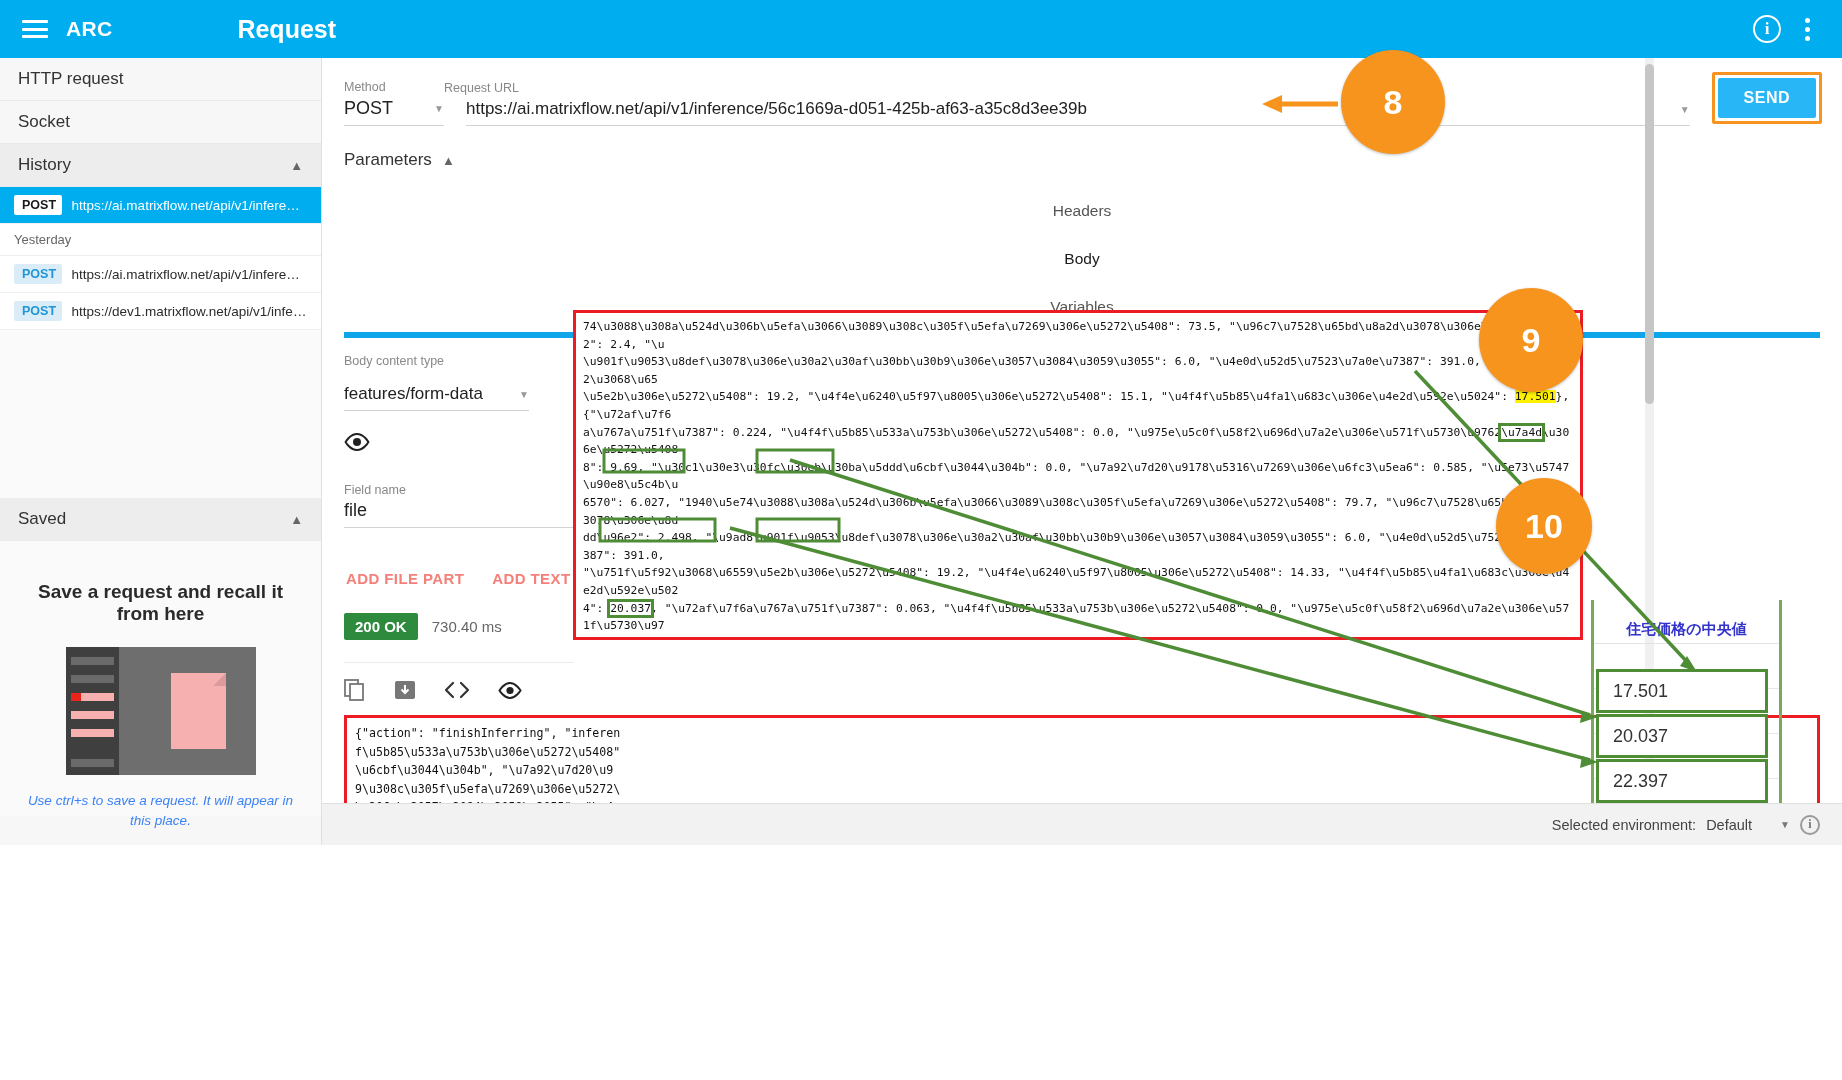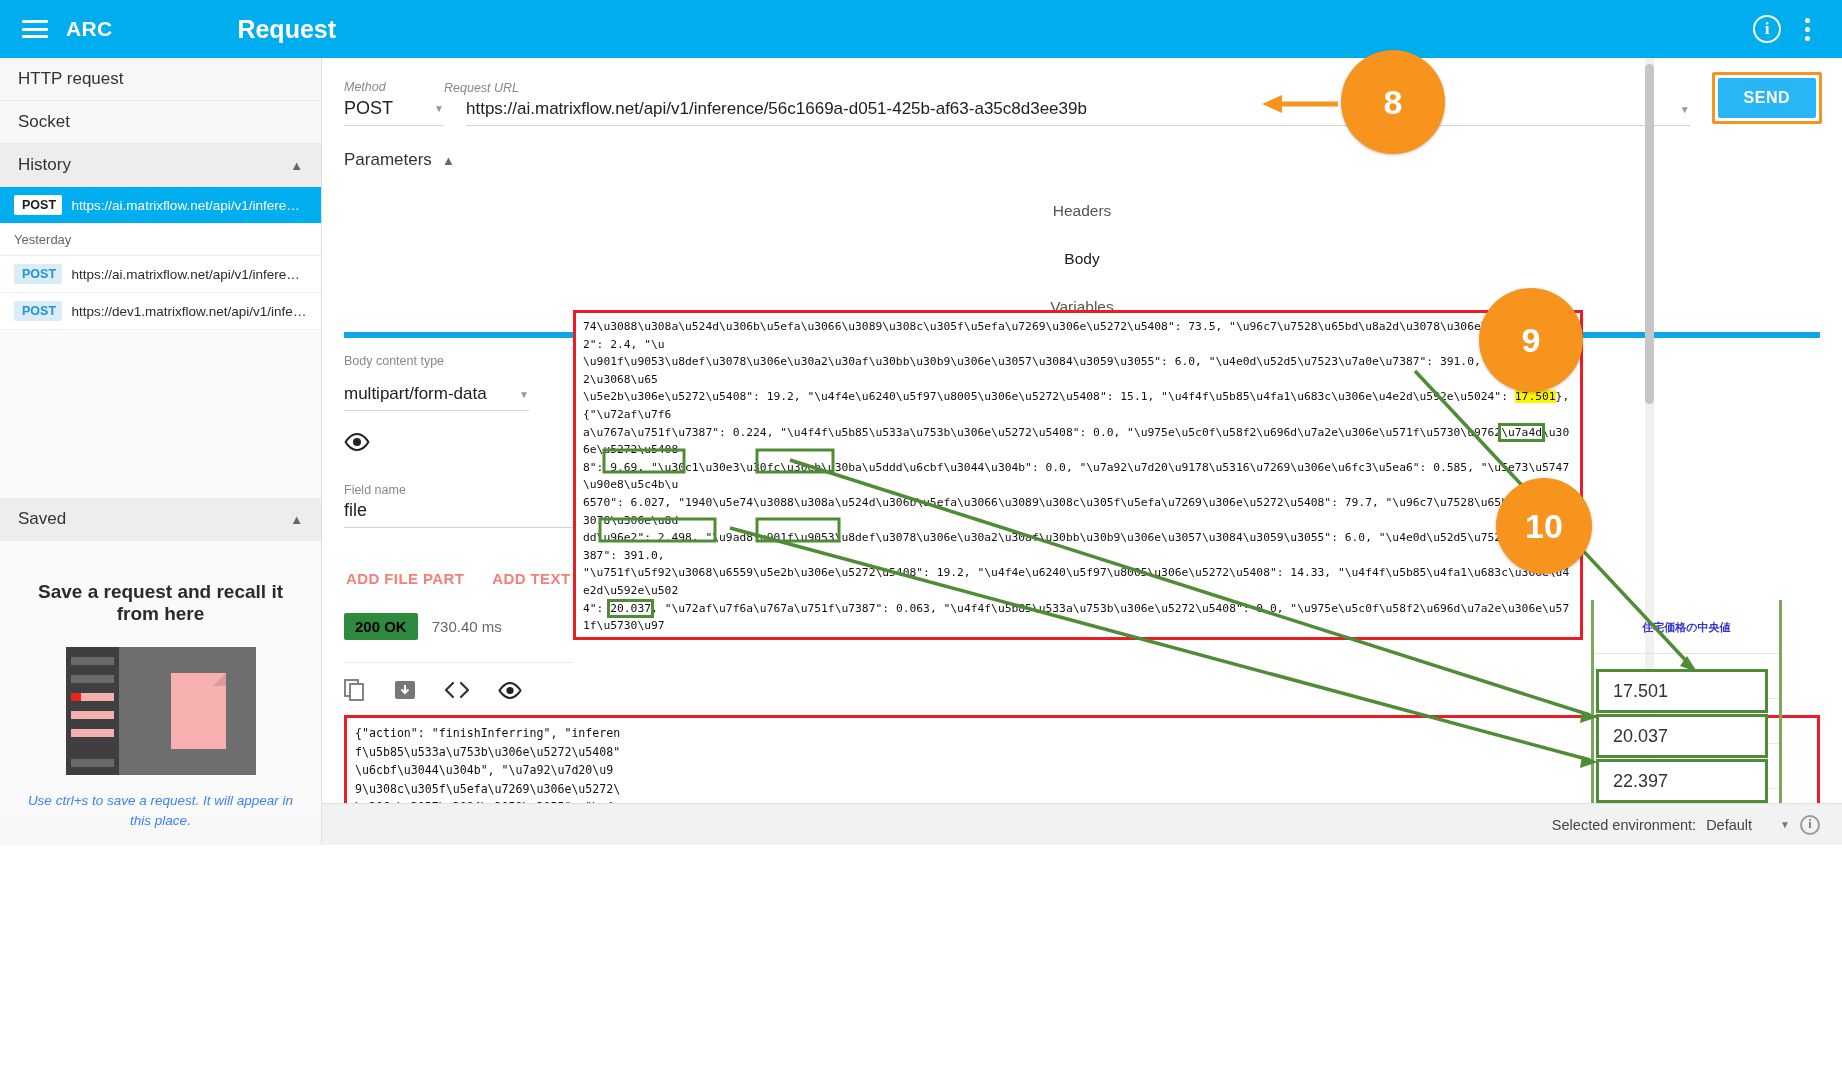--- a/index.html
+++ b/index.html
@@ -126,21 +126,21 @@
   }
 
   
   .main {
     position: absolute; left: 322px; top: 58px;
     width: 1520px; height: 1022px;
     background: #fff;
   }
   .req-row { display: flex; align-items: flex-end; padding: 14px 20px 0 22px; }
   .field { display: flex; flex-direction: column; }
-  .field-label { font-size: 12.5px; color: #888; margin-bottom: 4px; font-style: italic; }
+  .field-label { font-size: 12.5px; color: #888; margin-bottom: 4px; }
   .method-box {
     width: 100px; border-bottom: 1px solid #d3d3d3; padding-bottom: 6px;
     display: flex; align-items: center; justify-content: space-between;
     font-size: 18px; color: #222; cursor: pointer;
   }
   .caret { font-size: 10px; color: #999; }
   .url-box {
     flex: 1; margin-left: 22px; border-bottom: 1px solid #d3d3d3; padding-bottom: 6px;
     display: flex; align-items: center; justify-content: space-between;
     font-size: 17px; color: #222;
@@ -190,21 +190,21 @@
     font-size: 18px; color: #222; width: 320px;
     border-bottom: 1px solid #d3d3d3; padding-bottom: 6px; margin-top: 3px;
   }
   .part-btns { display: flex; gap: 24px; margin-top: 38px; }
   .part-btn {
     color: #f4807a; font-size: 15px; font-weight: bold; letter-spacing: .4px;
     cursor: pointer; background: none; border: none; padding: 4px 2px;
   }
   .status-row { display: flex; align-items: center; gap: 14px; margin-top: 22px; }
   .status-chip {
-    background: #2E8B3D; color: #000000; font-size: 15px; font-weight: bold;
+    background: #2E8B3D; color: #ffffff; font-size: 15px; font-weight: bold;
     padding: 5px 11px; border-radius: 2px;
   }
   .status-time { font-size: 15px; color: #666; }
   .tool-row {
     display: flex; align-items: center; gap: 28px; margin-top: 22px;
     border-top: 1px solid #ececec; padding-top: 16px; width: 230px;
   }
   .tool-icon { cursor: pointer; }
 
   
@@ -238,22 +238,22 @@
     white-space: pre-wrap; word-break: break-all;
   }
   .hl-yellow { background: #FFF200; }
 
   
   .sheet {
     position: absolute; left: 1594px; top: 612px;
     width: 185px; height: 278px;
   }
   .sheet-head {
-    color: #3333CC; font-size: 11px; font-weight: bold;
-    text-align: center; padding: 8px 0 18px;
+    color: #3333CC; font-size: 15px; font-weight: bold;
+    text-align: center; padding: 8px 0 4px;
     border-bottom: 1px solid #e3e3e3;
   }
   .sheet-cell {
     height: 45px; display: flex; align-items: center;
     padding-left: 14px; font-size: 17.5px; color: #333;
     border-bottom: 1px solid #e8e8e8;
   }
   .sheet-outer-left {
     position: absolute; left: 1591px; top: 600px; width: 3px; height: 450px;
     background: #7BA85B;
@@ -417,21 +417,21 @@
     <div class="tabs">
       <div class="tab">Headers</div>
       <div class="tab active">Body</div>
       <div class="tab">Variables</div>
       <div class="tab-underline"></div>
     </div>
 
     <div class="body-section">
       <div class="sel-label">Body content type</div>
       <div class="sel-box">
-        <span>multipart/form-data</span>
+        <span>features/form-data</span>
         <span class="caret">▼</span>
       </div>
 
       <div class="eye">
         <svg width="26" height="18" viewBox="0 0 26 18">
           <path d="M13 1C6 1 1.6 9 1.6 9S6 17 13 17s11.4-8 11.4-8S20 1 13 1z" fill="none" stroke="#222" stroke-width="2"></path>
           <circle cx="13" cy="9" r="4" fill="#222"></circle>
         </svg>
       </div>
 

